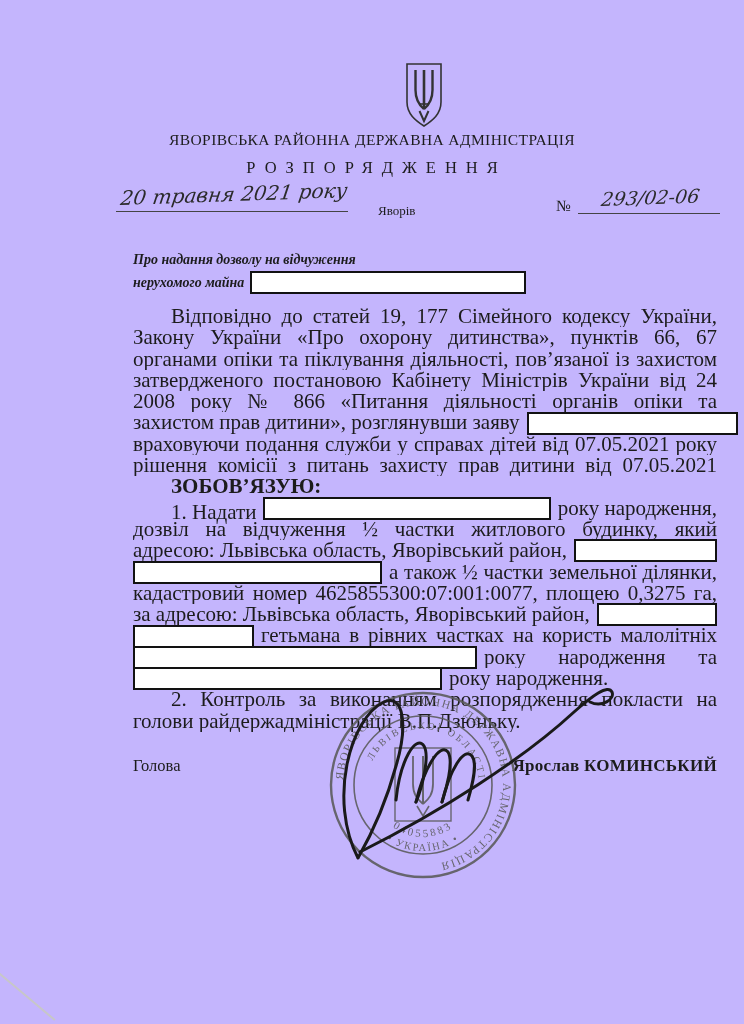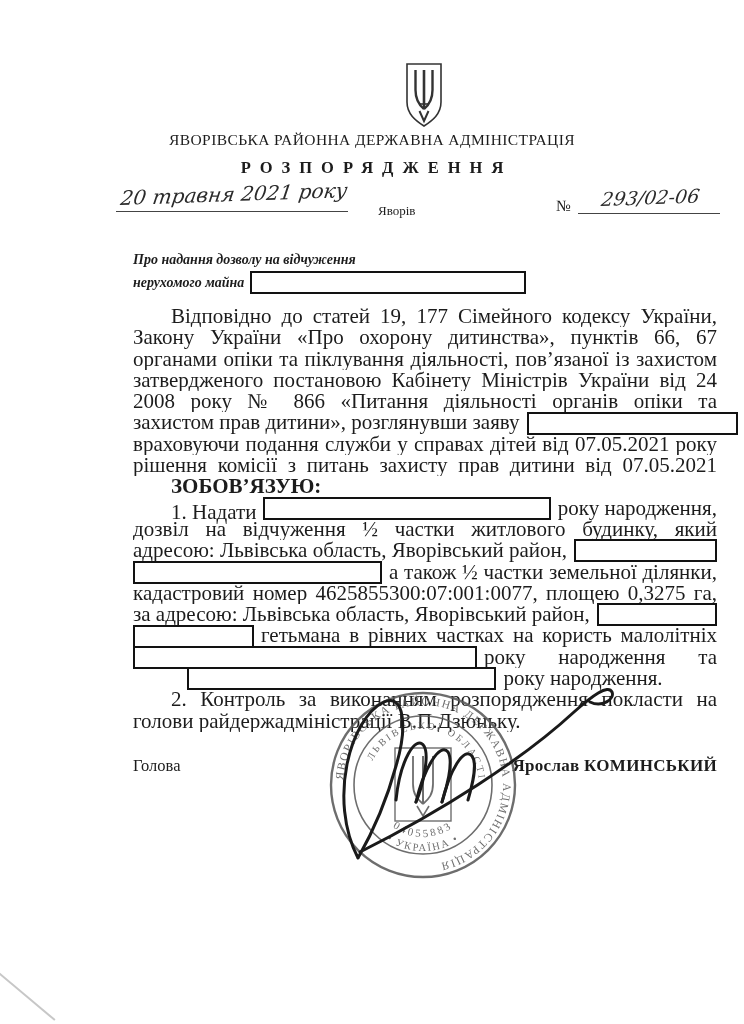--- a/index.html
+++ b/index.html
@@ -1,24 +1,24 @@
 <!DOCTYPE html>
 <html><head>
 <meta charset="utf-8">
 <style>
   html,body{margin:0;padding:0;}
   body{width:744px;height:1024px;background:#e9e9e9;font-family:"Liberation Serif",serif;}
-  .page{position:relative;width:744px;height:1024px;background:#ffffff;overflow:hidden;color:#1c1c1c;}
+  .page{position:relative;width:744px;height:1024px;background:#c4b5fd;overflow:hidden;color:#1c1c1c;}
 
   
   .emblem{position:absolute;left:402px;top:62px;width:44px;height:66px;}
   .org-name{position:absolute;top:131px;left:0;width:744px;text-align:center;
     font-size:15.5px;letter-spacing:0.4px;white-space:nowrap;}
   .doc-type{position:absolute;top:158px;left:0;width:744px;text-align:center;
-    font-weight:bold;font-size:16.5px;letter-spacing:9px;text-indent:9px;white-space:nowrap;}
+    font-weight:normal;font-size:16.5px;letter-spacing:9px;text-indent:9px;white-space:nowrap;}
 
   
   .date-row{position:absolute;top:190px;left:116px;width:600px;height:34px;}
   .hw{font-family:"DejaVu Serif",serif;font-style:italic;color:#2b2b2b;
     transform:skewX(-10deg) rotate(-2deg);transform-origin:left bottom;display:inline-block;}
   .hw-date{position:absolute;left:0;top:-4px;width:232px;border-bottom:1.5px solid #444;
     font-size:20px;text-align:center;padding-bottom:1px;}
   .place{position:absolute;left:262px;top:13px;font-size:13px;}
   .num-sign{position:absolute;left:440px;top:7px;font-size:15.5px;}
   .hw-number{position:absolute;left:462px;top:-2px;width:142px;border-bottom:1.5px solid #444;
@@ -32,21 +32,21 @@
   
   .redact{height:19px;border:2px solid #121212;background:#fff;flex:none;}
   .grow{flex:1;}
 
   
   .docbody{position:absolute;top:306px;left:133px;width:584px;
     font-size:21px;line-height:21.3px;}
   .jline{text-align:justify;text-align-last:justify;height:21.3px;overflow:hidden;}
   .jline.last{text-align-last:left;}
   .ind{text-indent:38px;}
-  .fline{display:flex;align-items:center;gap:7px;height:21.3px;justify-content:center;}
+  .fline{display:flex;align-items:center;gap:7px;height:21.3px;}
   .fline .t{white-space:nowrap;flex:none;}
   .fline .tj{flex:1;text-align:justify;text-align-last:justify;overflow:hidden;height:21.3px;}
   .fline .first{margin-left:38px;margin-top:9px;}
   .bleed{margin-right:-21px;}
   .bold{font-weight:bold;}
 
   
   .sig-row{position:absolute;top:740px;left:133px;width:584px;display:flex;
     justify-content:space-between;align-items:baseline;font-size:16.5px;margin-top:16px;}
   .sig-name{font-weight:bold;font-size:17px;letter-spacing:0.3px;}

